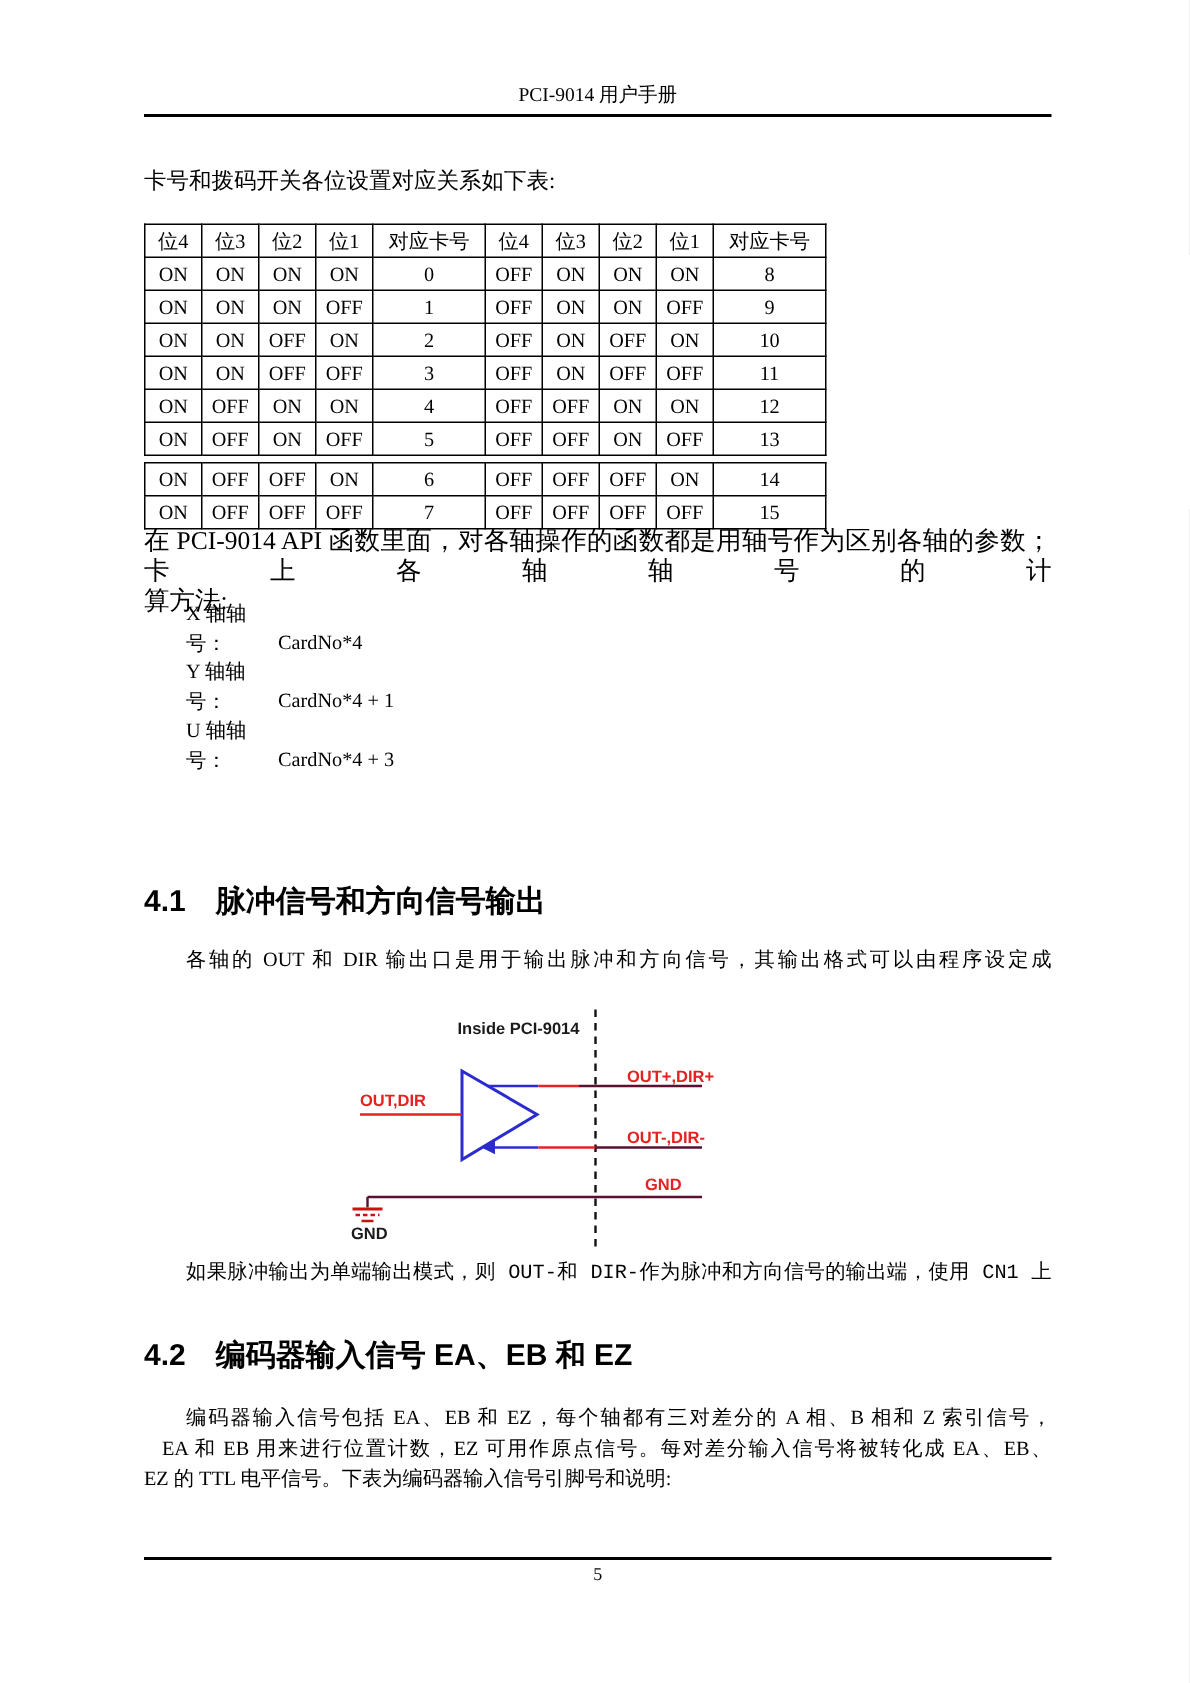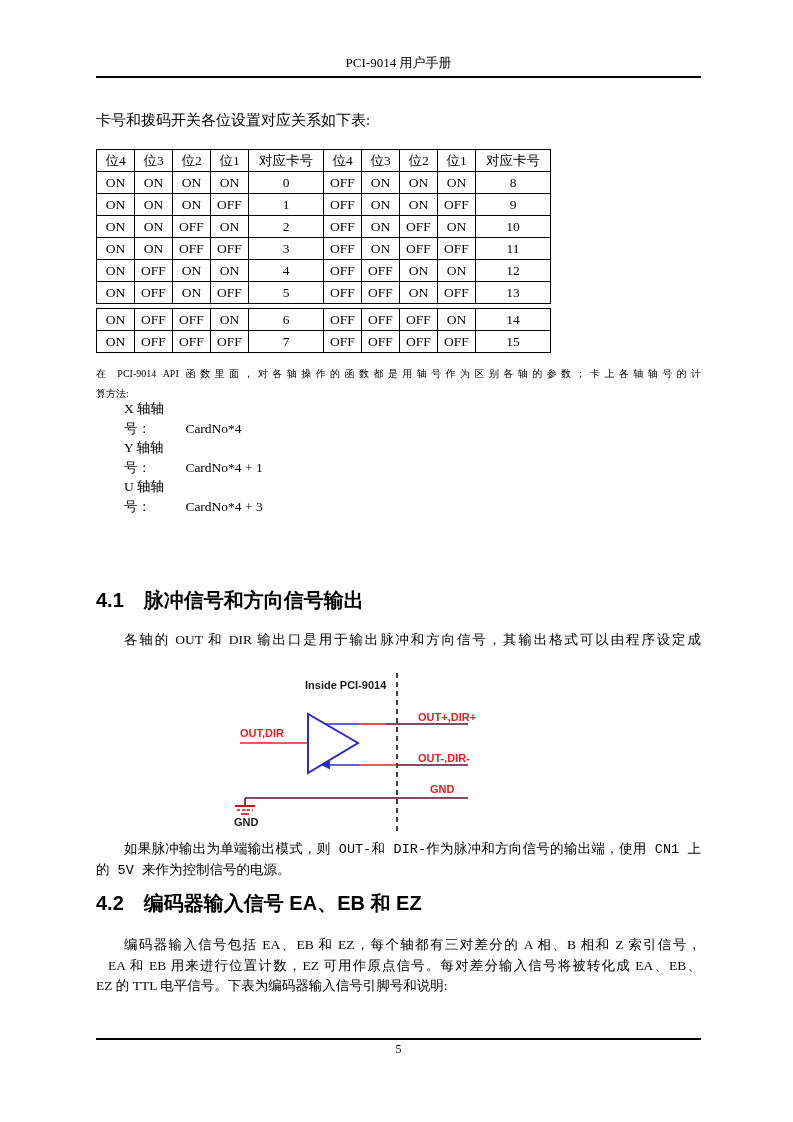--- a/index.html
+++ b/index.html
@@ -16,21 +16,21 @@
   
   .lead{top:111px;left:96px;font-size:15px;}
   .tablewrap{top:149px;left:96px;}
   table.dip{border-collapse:collapse;table-layout:fixed;width:454px;font-size:13.5px;}
   table.dip + table.dip{margin-top:4px;}
   table.dip th,table.dip td{border:1px solid #000;text-align:center;font-weight:normal;
        height:21px;padding:0;overflow:hidden;white-space:nowrap;}
   col.c-bit{width:38px;}  col.c-card{width:75px;}
 
   
-  .api-para{top:364px;left:96px;width:605px;font-size:10px;line-height:20px;}
+  .api-para{top:351px;left:96px;width:605px;font-size:17px;line-height:20px;}
   .stretch{text-align:justify;text-align-last:justify;}
   .axis-list{top:399px;left:124px;font-size:13.5px;line-height:19.5px;}
   .axis-label{display:inline-block;width:58px;}
 
   
   .h-main{top:509px;left:96px;font-weight:bold;font-size:31px;
           font-family:"Liberation Sans",sans-serif;letter-spacing:1px;}
   .h-main .num{font-family:"Liberation Serif",serif;margin-right:12px;}
   .h-sub{top:587px;left:96px;font-weight:bold;font-size:20px;
          font-family:"Liberation Sans",sans-serif;}
@@ -259,21 +259,20 @@
 
     <line x1="149" y1="127" x2="149" y2="134" stroke="#5a1031" stroke-width="1.6"></line>
     <line x1="139" y1="135" x2="159" y2="135" stroke="#cc1111" stroke-width="2"></line>
     <line x1="141" y1="139" x2="157" y2="139" stroke="#cc1111" stroke-width="1.6" stroke-dasharray="3,2"></line>
     <line x1="145" y1="143" x2="153" y2="143" stroke="#cc1111" stroke-width="1.6"></line>
     <text class="svg-label" x="138" y="155" fill="#1a1a1a">GND</text>
   </svg>
 
   <div class="abs note">
     <div class="stretch ind28">如果脉冲输出为单端输出模式，则 OUT-和 DIR-作为脉冲和方向信号的输出端，使用 CN1 上</div>
-    <div>的 5V 来作为控制信号的电源。</div>
   </div>
 
   <div class="abs h-sub h-sub2">
     <span class="num">4.2</span><span>编码器输入信号 EA、EB 和 EZ</span>
   </div>
 
   <div class="abs p42">
     <div class="stretch ind28">编码器输入信号包括 EA、EB 和 EZ，每个轴都有三对差分的 A 相、B 相和 Z 索引信号，</div>
     <div class="stretch ind12">EA 和 EB 用来进行位置计数，EZ 可用作原点信号。每对差分输入信号将被转化成 EA、EB、</div>
     <div>EZ 的 TTL 电平信号。下表为编码器输入信号引脚号和说明:</div>

